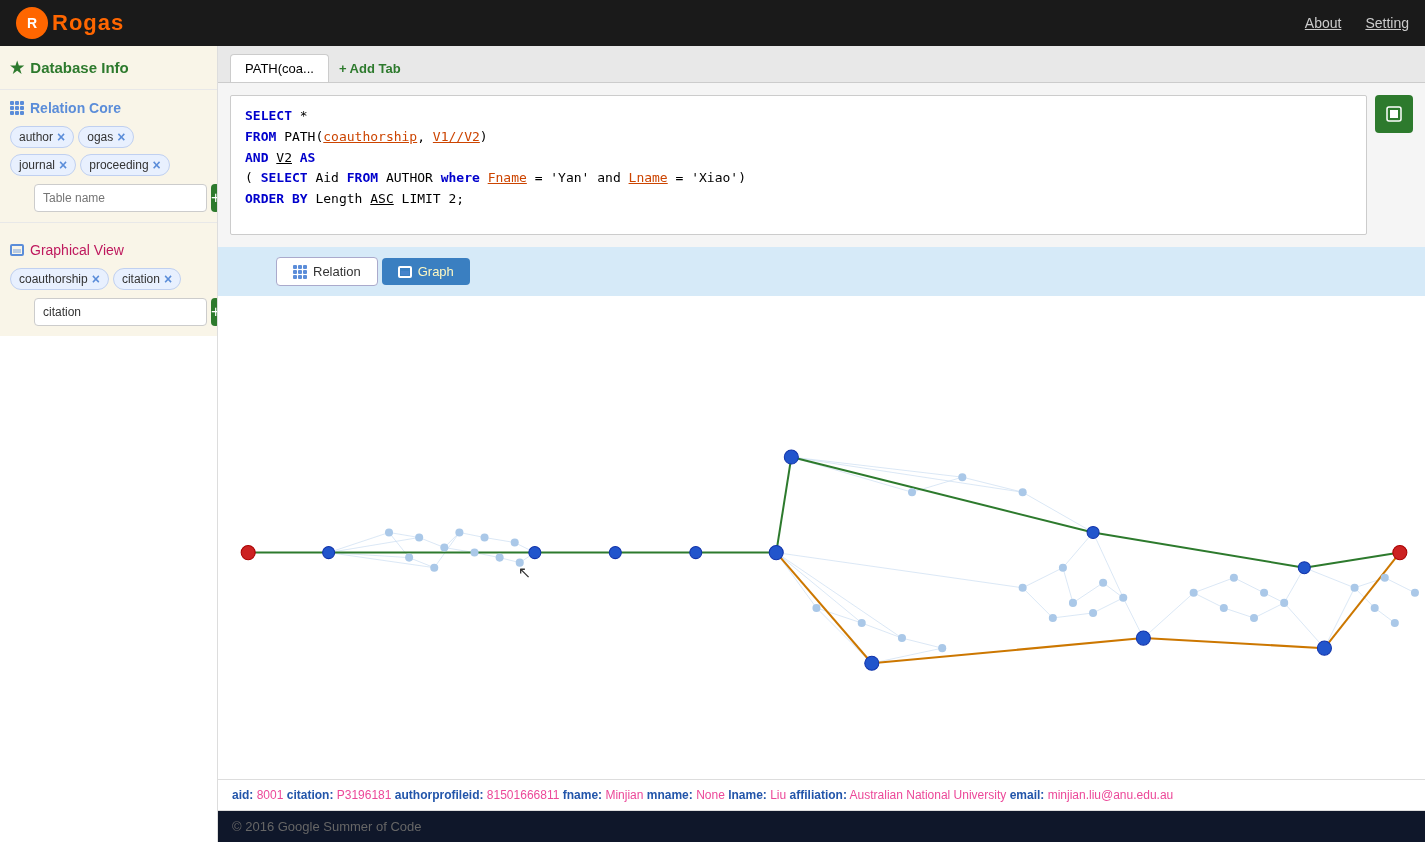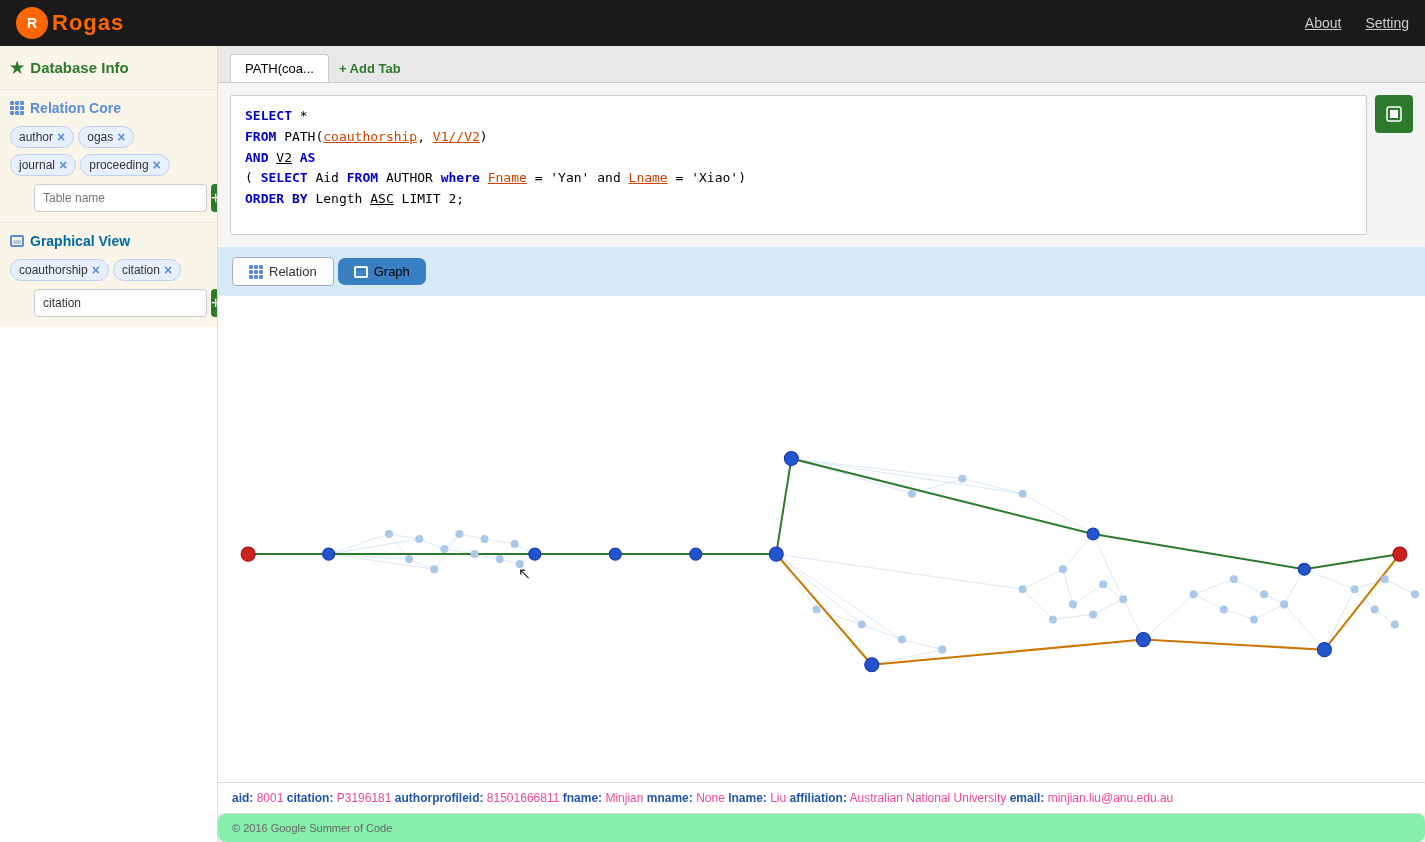--- a/index.html
+++ b/index.html
@@ -158,24 +158,25 @@
 
     .graphical-view-section {
       background: #f9f5e8;
       padding: 10px;
     }
 
     .graphical-view-header {
       display: flex;
       align-items: center;
       gap: 6px;
-      font-weight: bold;
+      font-weight: normal;
       font-size: 14px;
-      color: #0369a1;
+      color: #be185d;
       margin-bottom: 10px;
+      margin-top: 9px;
     }
 
     
     .main-content {
       flex: 1;
       display: flex;
       flex-direction: column;
       overflow: hidden;
     }
 
@@ -252,42 +253,42 @@
       flex-direction: column;
       overflow: hidden;
     }
 
     .results-tabs {
       display: flex;
       padding: 10px 14px;
       gap: 4px;
       align-items: center;
       background: #d6eaf8;
+      margin-left: 44px;
     }
 
     .result-tab {
       padding: 6px 16px;
       border-radius: 4px;
       cursor: pointer;
       font-size: 13px;
       display: flex;
       align-items: center;
       gap: 6px;
     }
 
     .result-tab.inactive {
       background: white;
       color: #333;
       border: 1px solid #aac;
     }
 
     .result-tab.active {
       background: #3a7fc1;
-      color: #000000;
-      border-radius: 7px;
+      color: #fef9c3;
     }
 
     
     .graph-canvas {
       flex: 1;
       position: relative;
       background: white;
       margin: 0 0 0 0;
       overflow: hidden;
     }
@@ -307,26 +308,25 @@
       white-space: nowrap;
       overflow: hidden;
       text-overflow: ellipsis;
     }
 
     .info-label { color: #2255aa; font-weight: bold; }
     .info-value { color: #ec4899; }
 
     
     .footer {
-      background: #86efac;
+      background: #0f172a;
       padding: 8px 14px;
-      font-size: 11px;
+      font-size: 13px;
       color: #666;
       border-top: 1px solid #ddd;
-      border-radius: 8px;
     }
 
     .grid-icon {
       display: inline-grid;
       grid-template-columns: repeat(3, 4px);
       gap: 1px;
     }
     .grid-dot {
       width: 4px;
       height: 4px;

